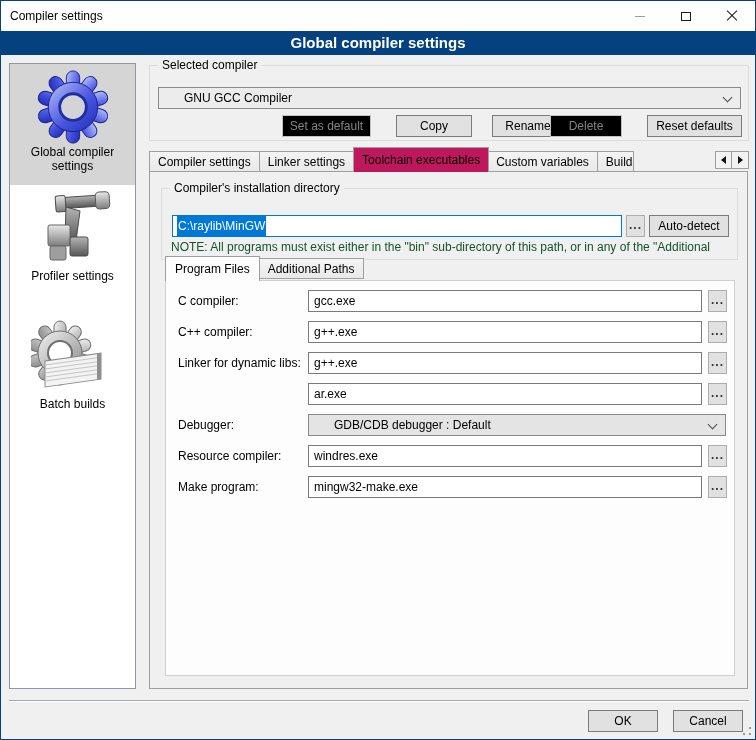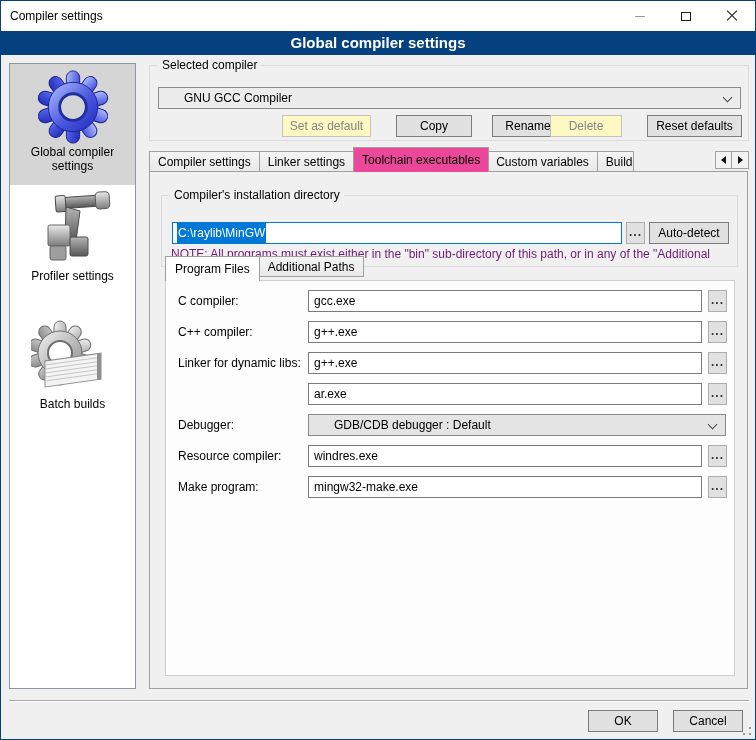--- a/index.html
+++ b/index.html
@@ -36,59 +36,59 @@
   .icon-box { display:flex; align-items:center; justify-content:center; }
 
   
   .groupbox { position:absolute; border:1px solid #dcdcdc; }
   .groupbox .gb-title { position:absolute; top:-8px; left:8px; background:#f0f0f0; padding:0 4px;
                         font-size:12px; line-height:15px; }
 
   
   .btn { background:#e1e1e1; border:1px solid #adadad; font-size:12px; text-align:center;
          line-height:20px; height:22px; cursor:default; }
-  .btn.disabled { color:#848484; border-color:#c3c3c3; background:#fef9c3;text-align:center; }
+  .btn.disabled { color:#848484; border-color:#c3c3c3; background:#000000;text-align:center; }
   .combo { position:relative; background:#ececec; border:1px solid #8a8a8a; height:22px;
            line-height:20px; padding-left:25px; cursor:default; }
   .chev { position:absolute; right:9px; top:6px; width:7px; height:7px;
           border-right:1px solid #4a4a4a; border-bottom:1px solid #4a4a4a; transform:rotate(45deg); }
   .textbox { background:#fff; border:1px solid #7a7a7a; height:22px; line-height:20px; padding-left:5px;
              white-space:nowrap; overflow:hidden; }
   .browse-btn { position:absolute; width:19px; height:22px; line-height:18px; font-weight:bold; color:#333;
                 letter-spacing:1px; }
 
   
   .tabs { position:absolute; left:148px; top:146px; width:600px; height:25px; display:flex; align-items:flex-end; }
   .tab { height:21px; line-height:20px; padding:0 8px; background:linear-gradient(#f4f4f4,#e9e9e9);
          border:1px solid #9f9f9f; border-left:none; white-space:nowrap; cursor:default; }
   .tab:first-child { border-left:1px solid #9f9f9f; }
-  .tab.active { height:25px; line-height:24px; background:#ec4899; border-left:1px solid #9f9f9f;
+  .tab.active { height:25px; line-height:24px; background:#be185d; border-left:1px solid #9f9f9f;
                 position:relative; z-index:3; margin:0 -1px; border-bottom:none; }
   .tab.clipped { width:36px; overflow:hidden; padding-right:0; }
   .tab-arrows { position:absolute; right:0; top:4px; display:flex; z-index:4; }
   .arrow-btn { width:17px; height:18px; background:#f3f3f3; border:1px solid #9f9f9f;
                display:flex; align-items:center; justify-content:center; }
   .arrow-btn + .arrow-btn { border-left:none; }
   .tri-l { width:0; height:0; border-top:4px solid transparent; border-bottom:4px solid transparent;
            border-right:5px solid #111; }
   .tri-r { width:0; height:0; border-top:4px solid transparent; border-bottom:4px solid transparent;
            border-left:5px solid #111; }
 
   .outer-page { position:absolute; left:148px; top:170px; width:599px; height:518px;
                 background:#f0f0f0; border:1px solid #9f9f9f; z-index:1; }
 
   
-  .install-group { left:11px; top:23px; width:577px; height:72px; }
+  .install-group { left:11px; top:16px; width:577px; height:72px; }
   .install-input { position:absolute; left:10px; top:26px; width:450px; height:22px; background:#fff;
                    border:1px solid #0078d7; line-height:20px; padding-left:4px; white-space:nowrap; overflow:hidden; }
   .sel-text { background:#0078d7; color:#fff; padding:4px 1px; }
-  .note-line { position:absolute; left:9px; top:51px; width:563px; color:#701a75; white-space:nowrap; overflow:hidden; }
-
-  
-  .subtabs { position:absolute; left:15px; top:84px; height:25px; display:flex; align-items:flex-start; z-index:2; }
+  .note-line { position:absolute; left:9px; top:51px; width:563px; color:#14532d; white-space:nowrap; overflow:hidden; }
+
+  
+  .subtabs { position:absolute; left:15px; top:84px; height:25px; display:flex; align-items:center; z-index:2; }
   .subtab { height:21px; line-height:20px; padding:0 9px; background:linear-gradient(#f4f4f4,#e9e9e9);
             border:1px solid #9f9f9f; border-left:none; cursor:default; }
   .subtab.active { height:25px; line-height:24px; background:#fdfdfd; border-left:1px solid #9f9f9f;
                    border-bottom:none; margin-right:-1px; position:relative; z-index:3; }
   .inner-page { position:absolute; left:15px; top:108px; width:570px; height:396px;
                 background:#fdfdfd; border:1px solid #cfcfcf; }
   .frow { position:absolute; left:0; width:100%; height:22px; }
   .frow .flabel { position:absolute; left:12px; line-height:22px; }
   .frow .textbox { position:absolute; left:142px; width:394px; }
   .frow .browse-btn { left:542px; top:0; }

